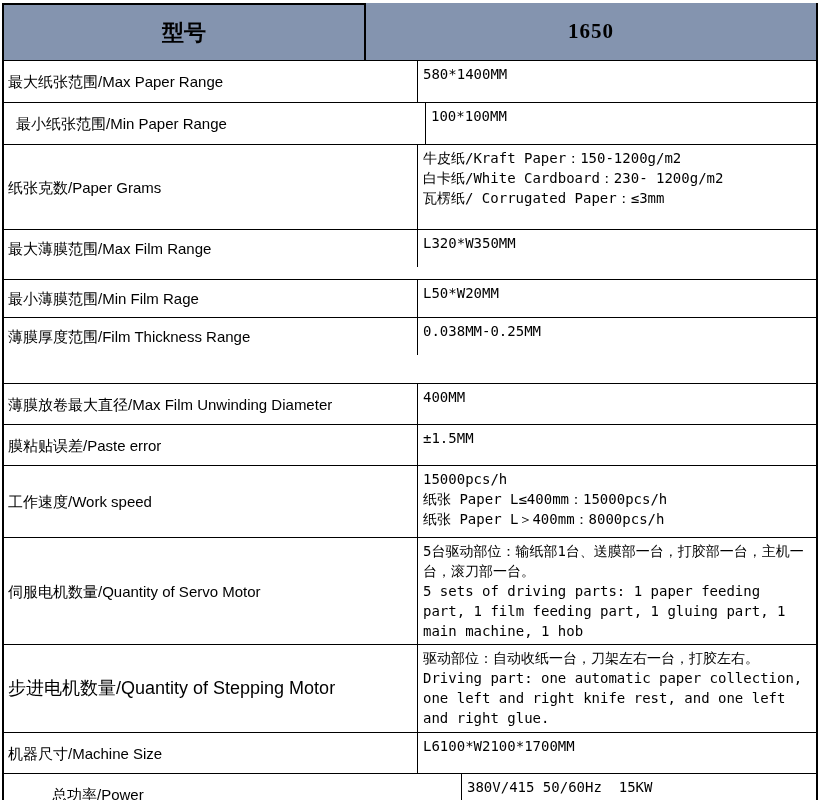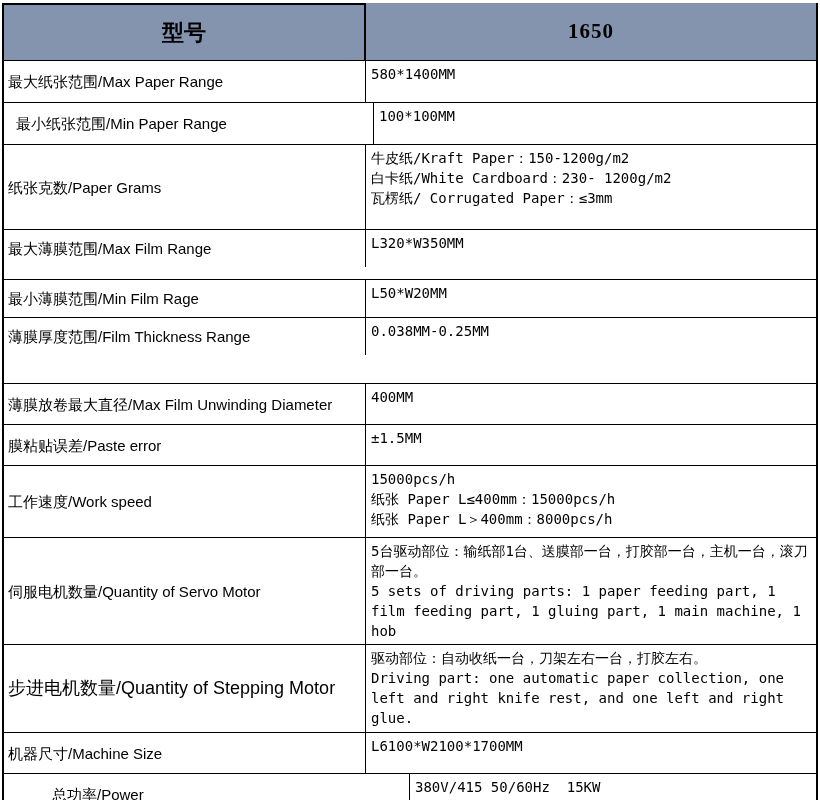--- a/index.html
+++ b/index.html
@@ -49,21 +49,21 @@
     letter-spacing: 1px;
   }
   
   .row {
     display: flex;
     border-top: 1px solid #000;
     background: #ffffff;
   }
   .label-cell {
     box-sizing: border-box;
-    width: 362px;
+    width: 414px;
     border-right: 1px solid #000;
     display: flex;
     flex-direction: column;
     justify-content: center;
     padding: 2px 6px 2px 4px;
     font-size: 15px;
     line-height: 19px;
   }
   .value-cell {
     box-sizing: border-box;

